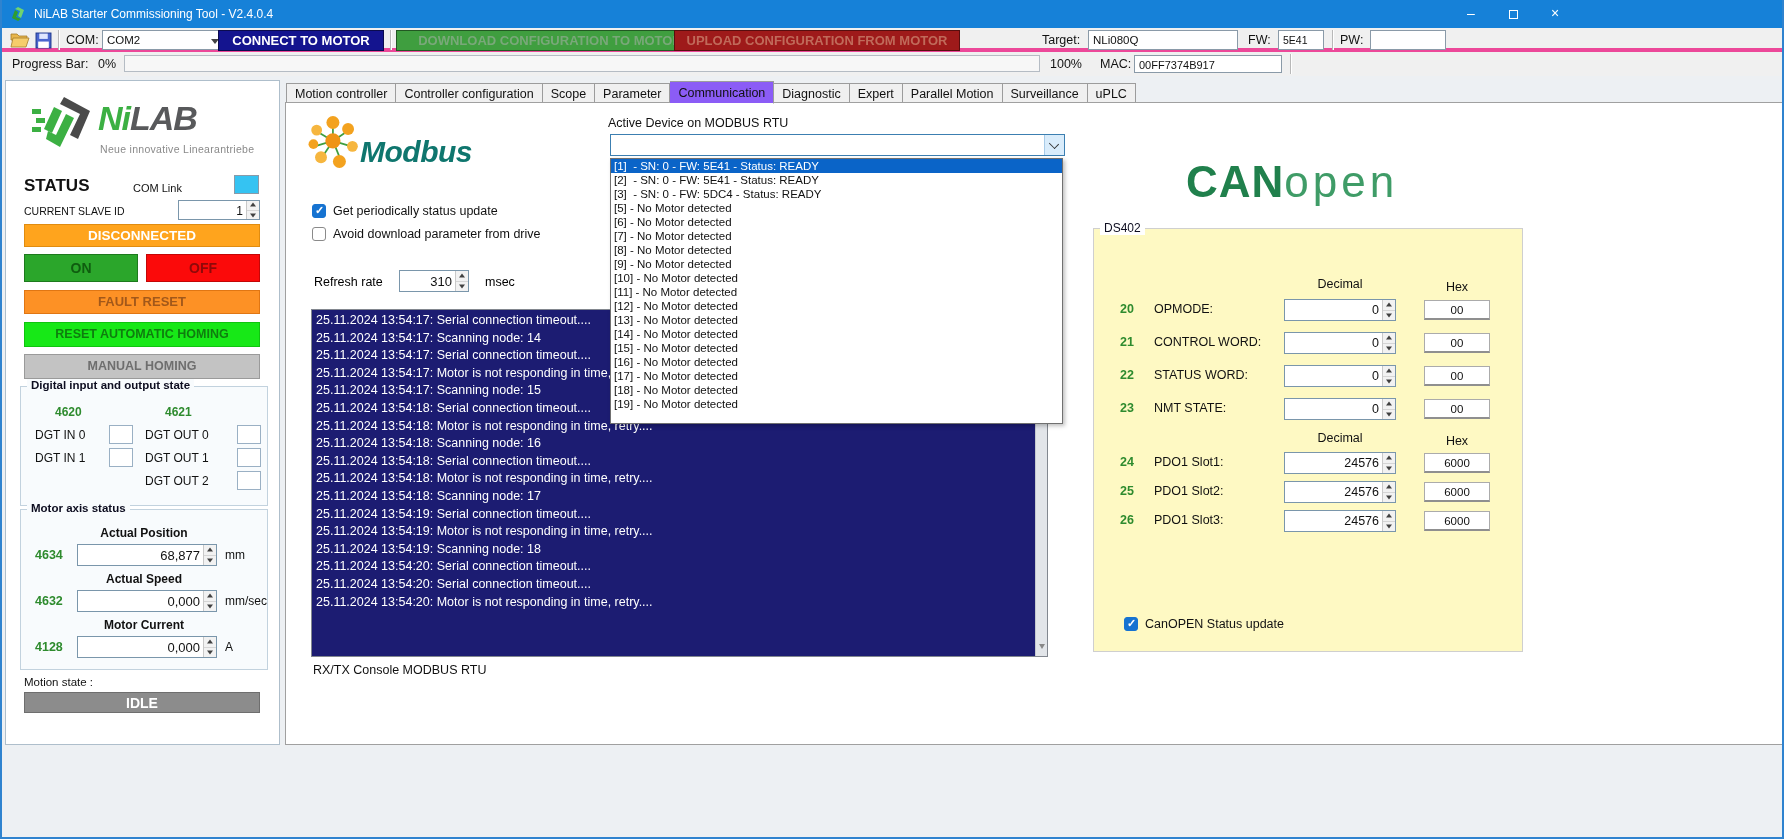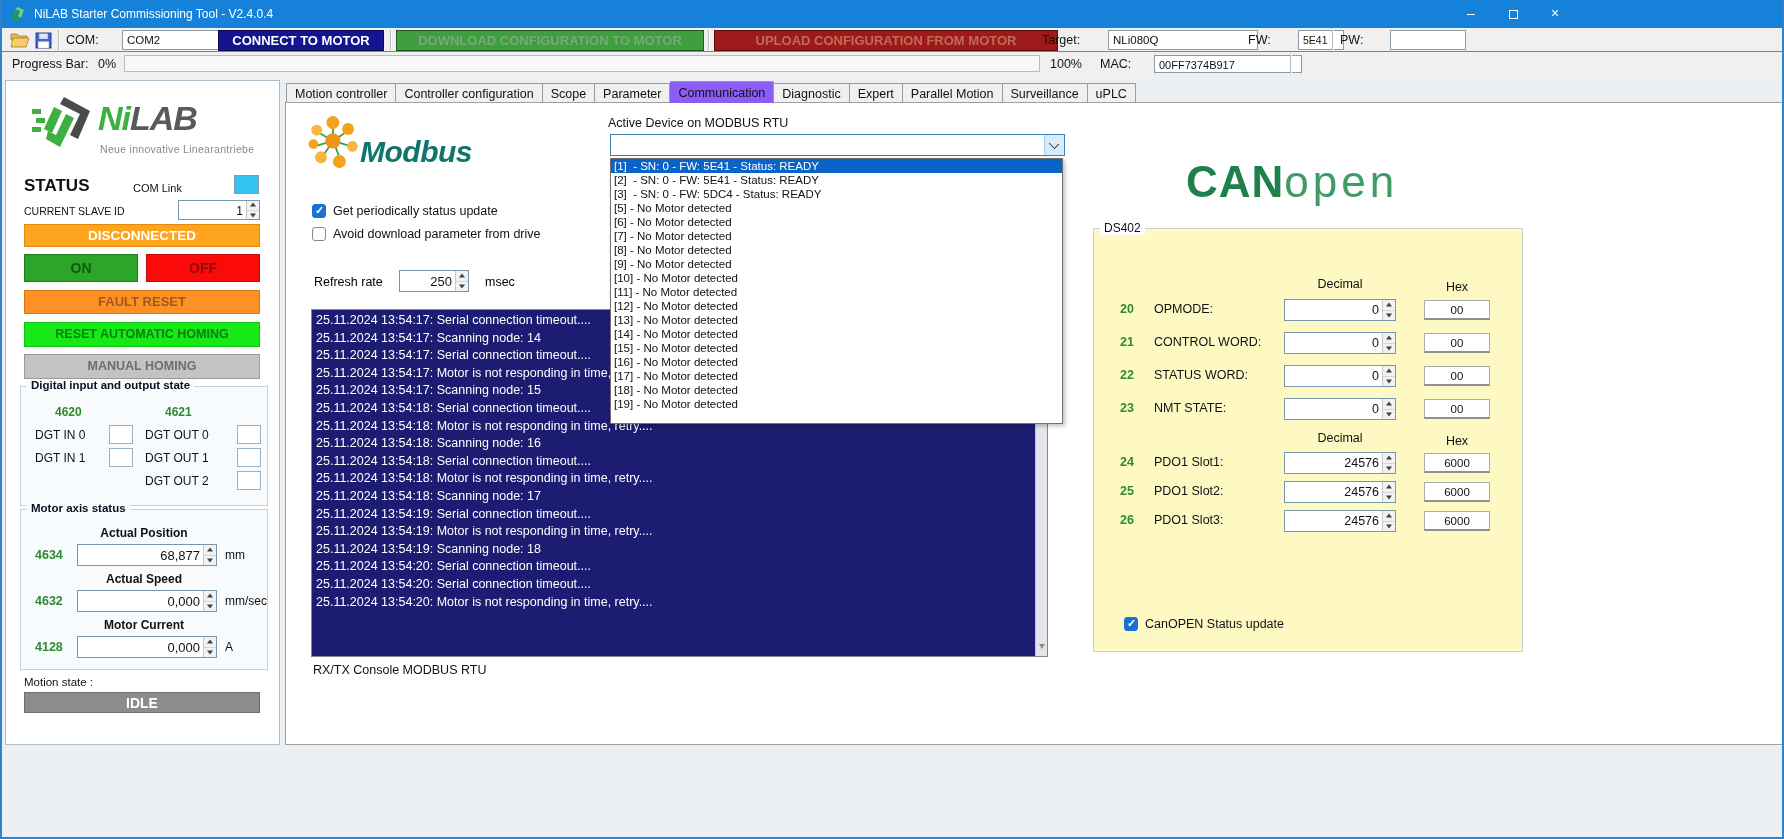--- a/index.html
+++ b/index.html
@@ -8,24 +8,24 @@
             border:2px solid #2f83cf; border-top:none; overflow:hidden; }
 
   
   .titlebar { position:absolute; left:0; top:0; width:100%; height:28px; background:var(--titlebar,#1681d8); }
   .app-icon { position:absolute; left:8px; top:6px; width:16px; height:16px; }
   .title-text { position:absolute; left:32px; top:7px; color:#fff; font-size:12px; }
   .win-btn { position:absolute; top:0; width:34px; height:28px; color:#fff; text-align:center; line-height:26px; font-size:14px; }
   .win-btn .maxbox { display:inline-block; width:9px; height:9px; border:1px solid #fff; vertical-align:-1px; }
 
   
-  .toolbar { position:absolute; left:0; top:28px; width:100%; height:24px; background:#f0f0f0; border-bottom:1px solid #ec4899; }
+  .toolbar { position:absolute; left:0; top:28px; width:100%; height:24px; background:#f0f0f0; border-bottom:4px solid #ec4899; }
   .tb-sep { position:absolute; top:2px; width:1px; height:20px; background:#b8b8b8; box-shadow:1px 0 0 #fff; }
   .tb-label { position:absolute; top:5px; font-size:12.5px; color:#111; }
-  .tb-input { position:absolute; top:2px; height:20px; background:#fff; border:1px solid #8a9aa8; font-size:11.5px; padding:3px 4px 0 4px; color:#111;margin-left:20px; }
+  .tb-input { position:absolute; top:2px; height:20px; background:#fff; border:1px solid #8a9aa8; font-size:11.5px; padding:3px 4px 0 4px; color:#111; }
   .combo-arrow { position:absolute; right:4px; top:8px; width:0; height:0; border:4px solid transparent; border-top:5px solid #444; }
   .tb-btn { position:absolute; top:2px; height:21px; text-align:center; font-weight:bold; font-size:13px; line-height:19px; border:1px solid rgba(0,0,0,.45); }
   .btn-connect { background:var(--connect-bg,#14148f); color:#fff; }
   .btn-download { background:var(--download-bg,#3f9e3f); color:#79a879; }
   .btn-upload { background:var(--upload-bg,#9e1a1a); color:#c06a5a; }
 
   
   .progressrow { position:absolute; left:0; top:52px; width:100%; height:24px; background:#f0f0f0; }
   .progress-track { position:absolute; left:122px; top:3px; width:916px; height:17px; background:#f7f7f7; border:1px solid #b5bcc4; }
   .pr-label { position:absolute; top:5px; font-size:12.5px; color:#111; }
@@ -160,21 +160,21 @@
     <span class="tb-label" style="left:64px;">COM:</span>
     <div class="tb-input" style="left:100px;width:122px;">
       <span>COM2</span>
       <span class="combo-arrow"></span>
     </div>
     <div class="tb-sep" style="left:228px;"></div>
     <div class="tb-btn btn-connect" style="left:216px;width:166px;">CONNECT TO MOTOR</div>
     <div class="tb-sep" style="left:388px;"></div>
     <div class="tb-btn btn-download" style="left:394px;width:308px;">DOWNLOAD CONFIGURATION TO MOTOR</div>
     <div class="tb-sep" style="left:706px;"></div>
-    <div class="tb-btn btn-upload" style="left:712px;width:344px;">UPLOAD CONFIGURATION FROM MOTOR</div>
+    <div class="tb-btn btn-upload" style="left:672px;width:286px;">UPLOAD CONFIGURATION FROM MOTOR</div>
     <span class="tb-label" style="left:1040px;">Target:</span>
     <div class="tb-input" style="left:1086px;width:150px;">NLi080Q</div>
     <span class="tb-label" style="left:1246px;">FW:</span>
     <div class="tb-input" style="left:1276px;width:46px;font-size:10.5px;">5E41</div>
     <div class="tb-sep" style="left:1330px;"></div>
     <span class="tb-label" style="left:1338px;">PW:</span>
     <div class="tb-input" style="left:1368px;width:76px;"></div>
   </div>
 
   <div class="progressrow">
@@ -339,21 +339,21 @@
 
     <div class="cb-row" style="left:26px;top:101px;">
       <span class="checkbox checked"></span><span>Get periodically status update</span>
     </div>
     <div class="cb-row" style="left:26px;top:124px;">
       <span class="checkbox"></span><span>Avoid download parameter from drive</span>
     </div>
 
     <span class="refresh-label">Refresh rate</span>
     <div class="spin refresh-spin">
-      <span class="spin-val">250</span>
+      <span class="spin-val">310</span>
       <span class="spin-btns">
           <i class="up"></i>
           <i class="dn"></i>
         </span>
     </div>
     <span class="refresh-unit">msec</span>
 
     <div class="activedev-label">Active Device on MODBUS RTU</div>
     <div class="combo">
       <span></span>

